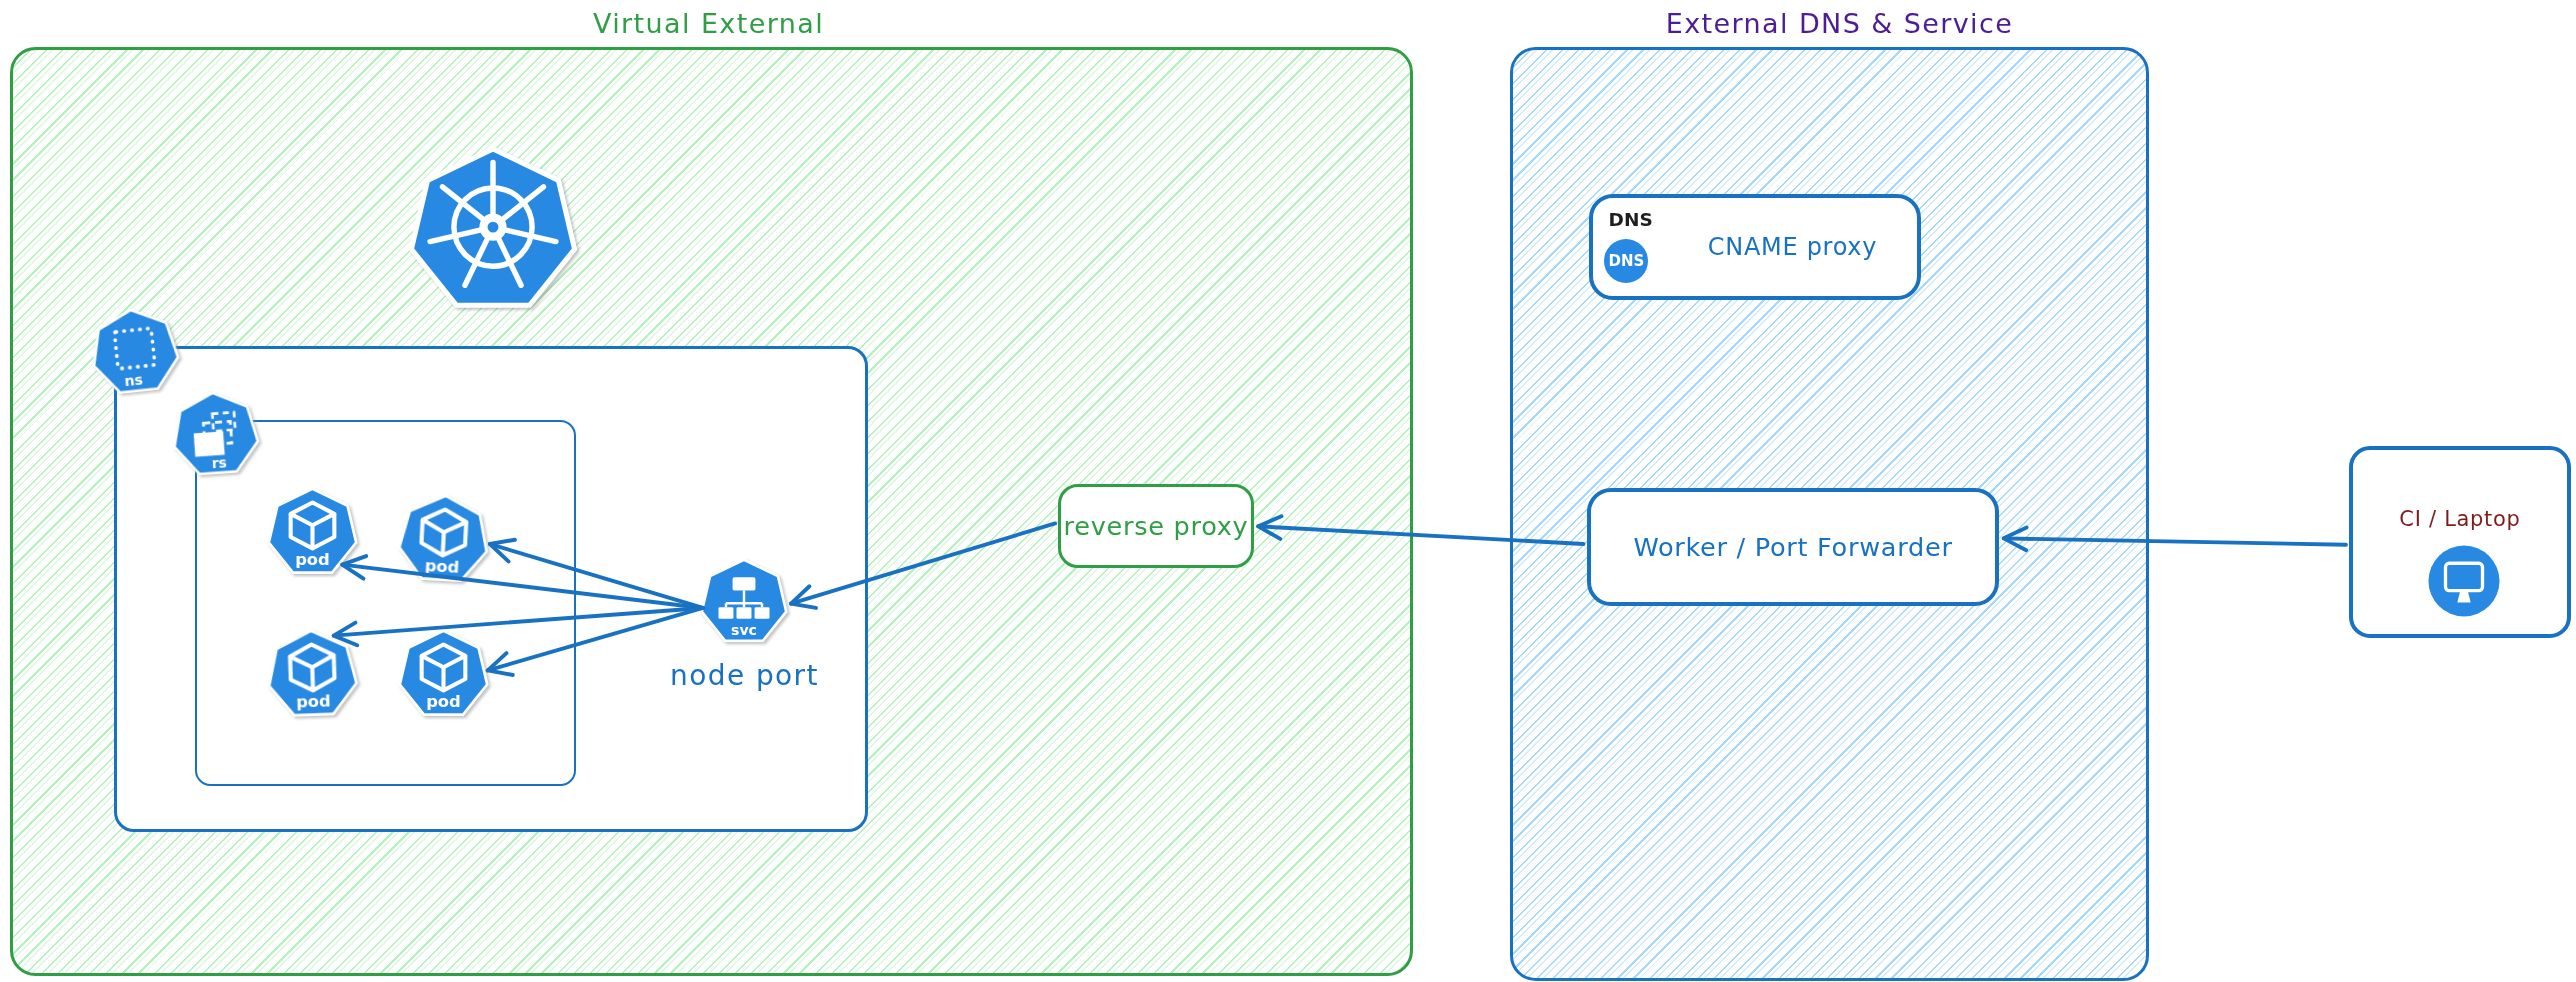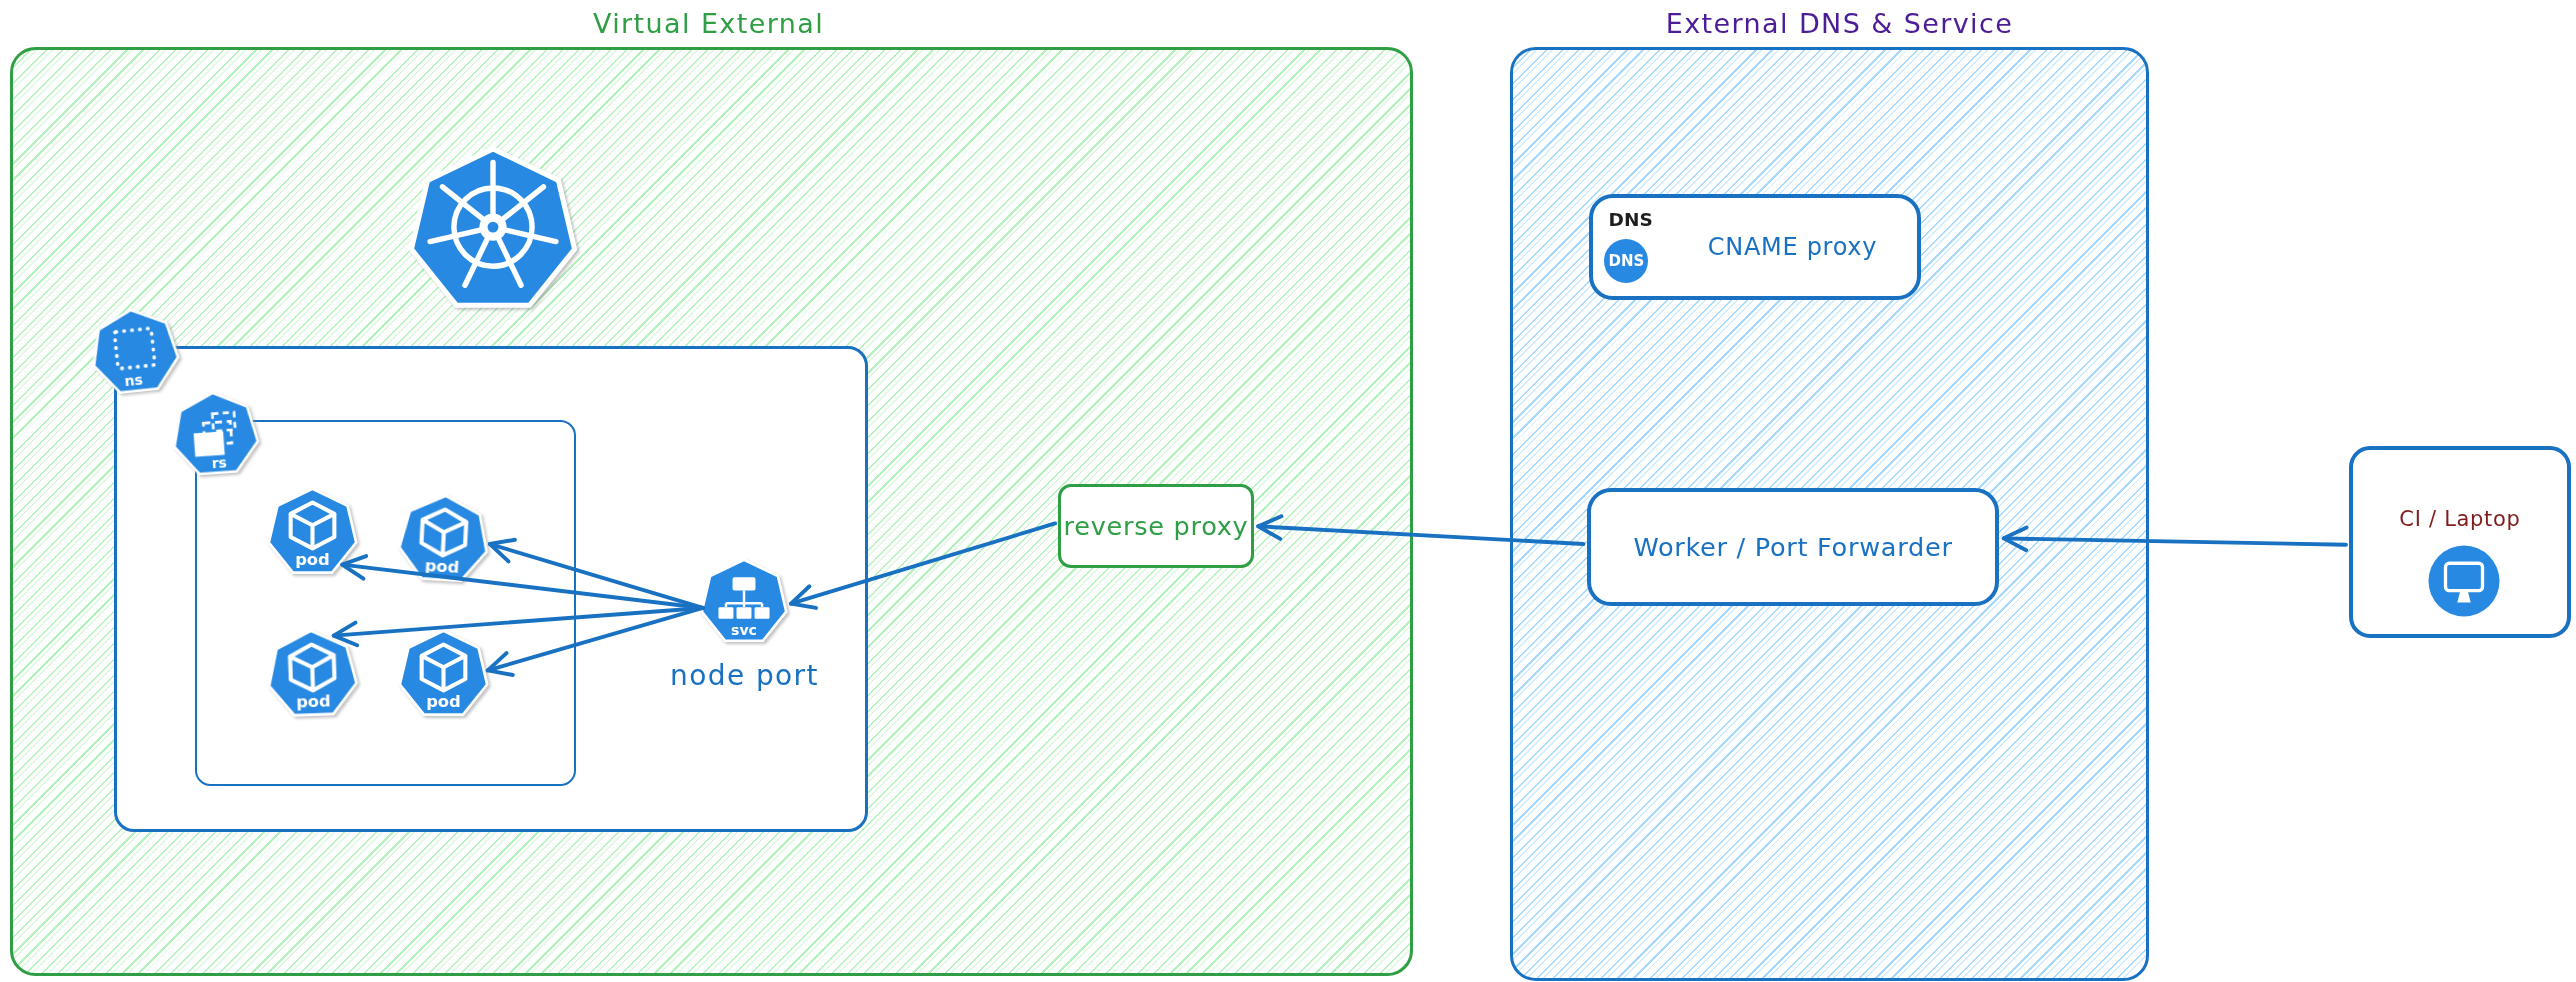--- a/index.html
+++ b/index.html
@@ -21,21 +21,21 @@
   }
   .vm-box{left:10px;top:47px;width:1397px;height:923px;border:3.6px solid #2f9e44;border-radius:25.6px;}
   .ext-box{left:1510px;top:47px;width:633px;height:928px;border:3.6px solid #1971c2;border-radius:25.6px;}
   .group-title{height:41px;line-height:41px;text-align:center;font-size:27px;letter-spacing:1.4px;font-weight:500;}
   .vm-title{left:10px;top:2.8px;width:1397px;color:#2f9e44;}
   .ext-title{left:1523px;top:2.8px;width:633px;color:#4c1d95;}
   
   .white-box{background:#fff;box-sizing:border-box;}
   .ns-box{left:114px;top:346px;width:754px;height:486px;border:3.6px solid #1971c2;border-radius:20px;}
   .rs-box{left:195px;top:420px;width:381px;height:366px;border:2.8px solid #1971c2;border-radius:15.6px;}
-  .rp-box{left:1058px;top:484px;width:196px;height:84px;border:3.6px solid #2f9e44;border-radius:13px;
+  .rp-box{left:1058px;top:484px;width:196px;height:84px;border:3.6px solid #2f9e44;border-radius:20px;
           display:flex;align-items:center;justify-content:center;}
   .rp-box span{color:#2f9e44;font-size:25.6px;letter-spacing:0.7px;}
   .dns-box{left:1589px;top:194px;width:332px;height:106px;border:4.3px solid #1971c2;border-radius:24px;}
   .dns-tag{left:15.6px;top:11.4px;font-size:18.5px;color:#1e1e1e;font-weight:600;}
   .dns-circle{left:11.4px;top:41px;width:44px;height:44px;border-radius:50%;background:#2789e2;
               display:flex;align-items:center;justify-content:center;color:#fff;font-size:15px;font-weight:700;}
   .dns-record{left:85px;top:0;right:10px;height:100%;display:flex;align-items:center;justify-content:center;
               color:#1971c2;font-size:24px;letter-spacing:0.7px;}
   .worker-box{left:1587px;top:488px;width:412px;height:118px;border:4.3px solid #1971c2;border-radius:24px;
               display:flex;align-items:center;justify-content:center;}

